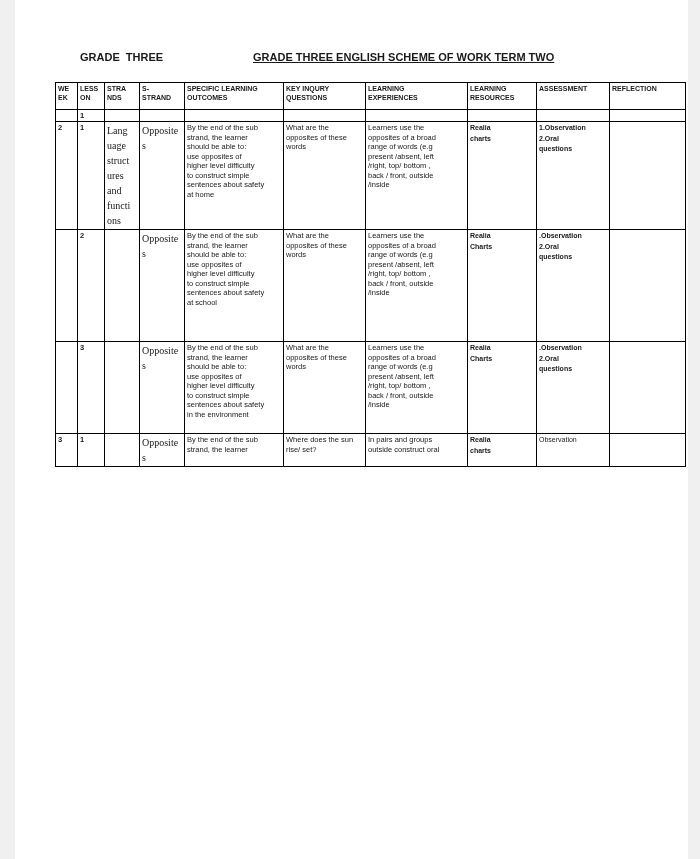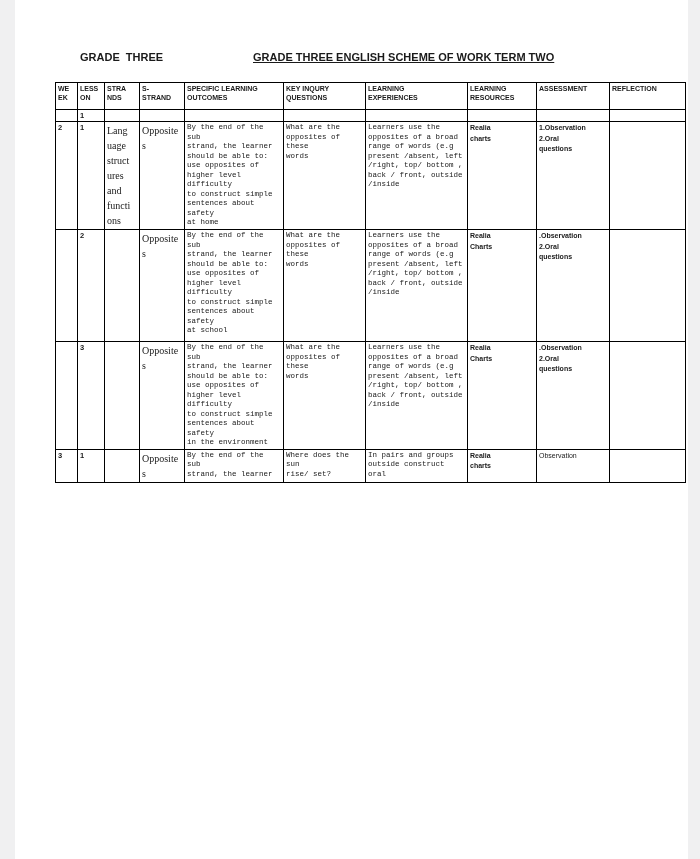--- a/index.html
+++ b/index.html
@@ -51,21 +51,21 @@
     font-family:"Liberation Sans",sans-serif;
     font-weight:bold;font-size:7px;line-height:9px;
     white-space:pre-line;
     padding-top:2px;
   }
   td.num{
     font-family:"Liberation Sans",sans-serif;
     font-weight:bold;font-size:7.5px;line-height:9px;
   }
   td.serif{
-    font-family:Liberation Mono, monospace;
+    font-family:Liberation Sans, sans-serif;
     font-size:7.5px;line-height:9.5px;
     white-space:pre-line;
   }
   td.serif-bold{
     font-family:"Liberation Serif",serif;
     font-weight:normal;font-size:10px;line-height:15px;
     white-space:pre-line;
   }
   td.sans-bold{
     font-family:"Liberation Sans",sans-serif;

